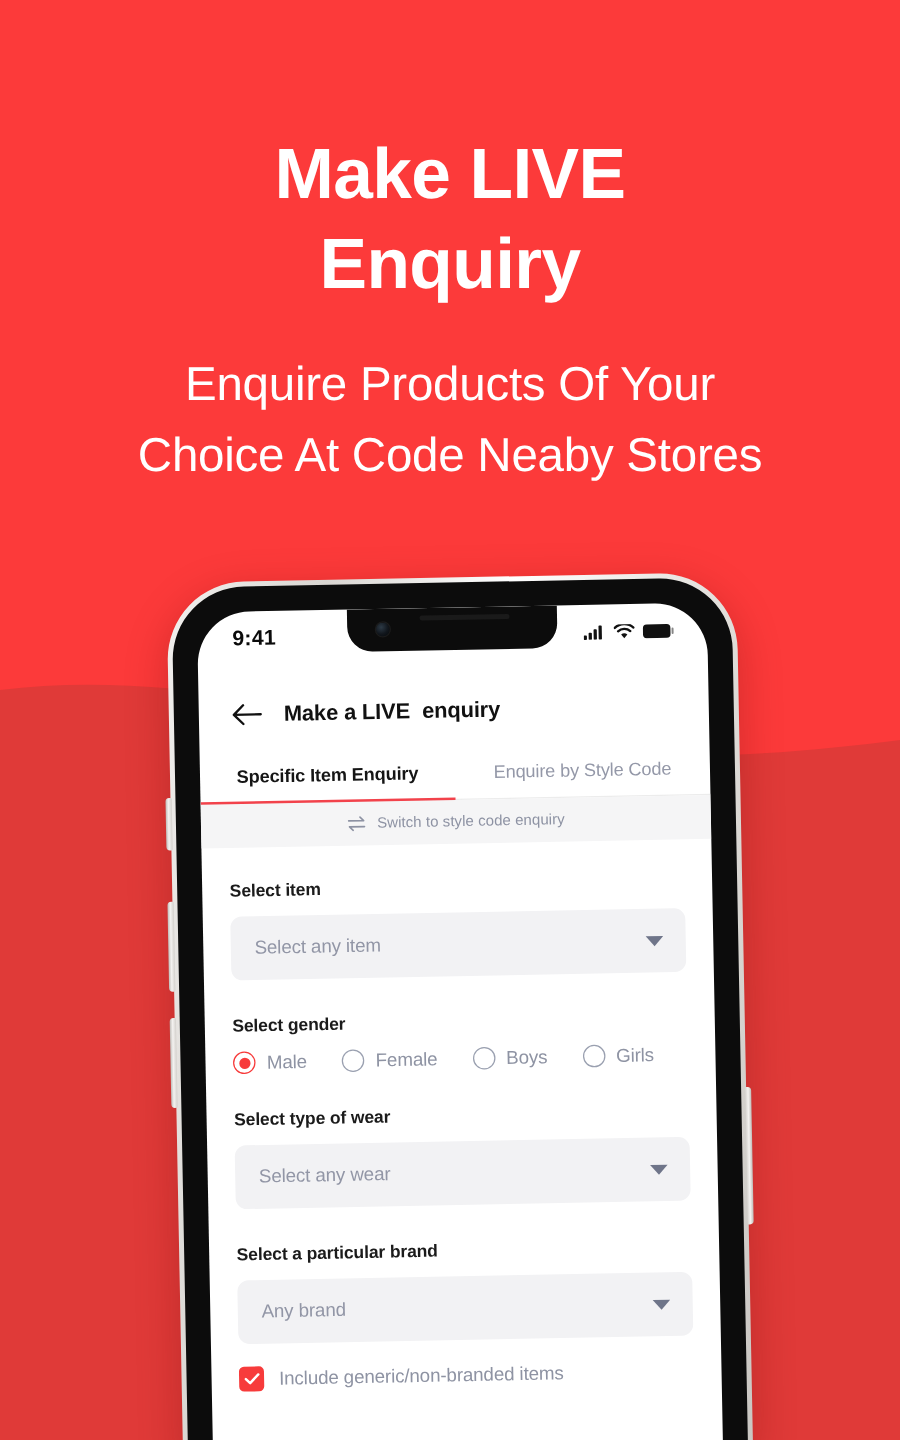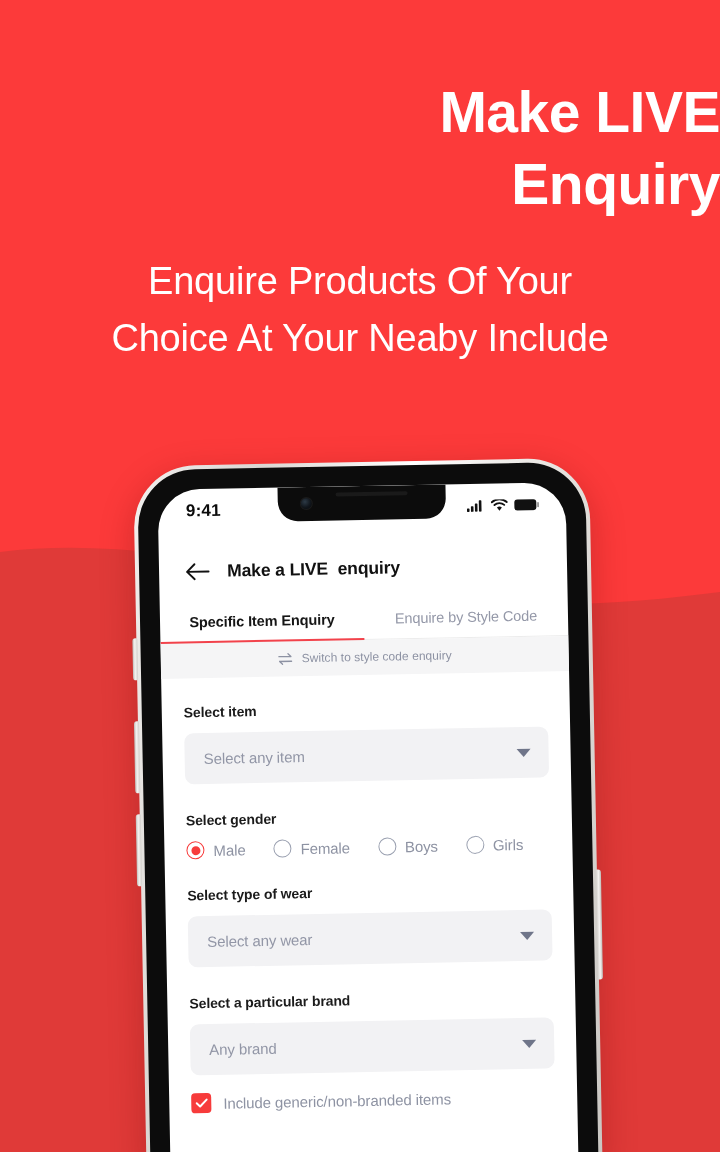--- a/index.html
+++ b/index.html
@@ -40,23 +40,22 @@
     width: 720px;
     text-align: center;
     color: #ffffff;
     z-index: 5;
   }
   .hero-title {
     font-size: 57px;
     font-weight: 700;
     line-height: 72px;
     letter-spacing: -0.5px;
-    padding-top: 76px;
+    padding-top: 103px;
     white-space: pre-line;
-    text-align: right;
   }
   .hero-sub {
     font-size: 38px;
     font-weight: 400;
     line-height: 57px;
     padding-top: 33px;
     white-space: pre-line;
     letter-spacing: -0.2px;
   }
 
@@ -339,21 +338,21 @@
 <div class="bg-lower">
   <svg width="720" height="632" viewBox="0 0 720 632" xmlns="http://www.w3.org/2000/svg" aria-hidden="true">
     <path d="M0,32 C140,14 300,58 430,76 C540,92 640,82 720,72 L720,632 L0,632 Z" fill="#E03A38"></path>
   </svg>
 </div>
 
 <div class="hero">
   <div class="hero-title">Make LIVE
 Enquiry</div>
   <div class="hero-sub">Enquire Products Of Your
-Choice At Your Neaby Include</div>
+Choice At Code Neaby Stores</div>
 </div>
 
 <div class="phone-wrap">
   <div class="phone-rim"></div>
 
   <div class="side-btn s1"></div>
   <div class="side-btn s2"></div>
   <div class="side-btn s3"></div>
   <div class="side-btn-right"></div>
 

